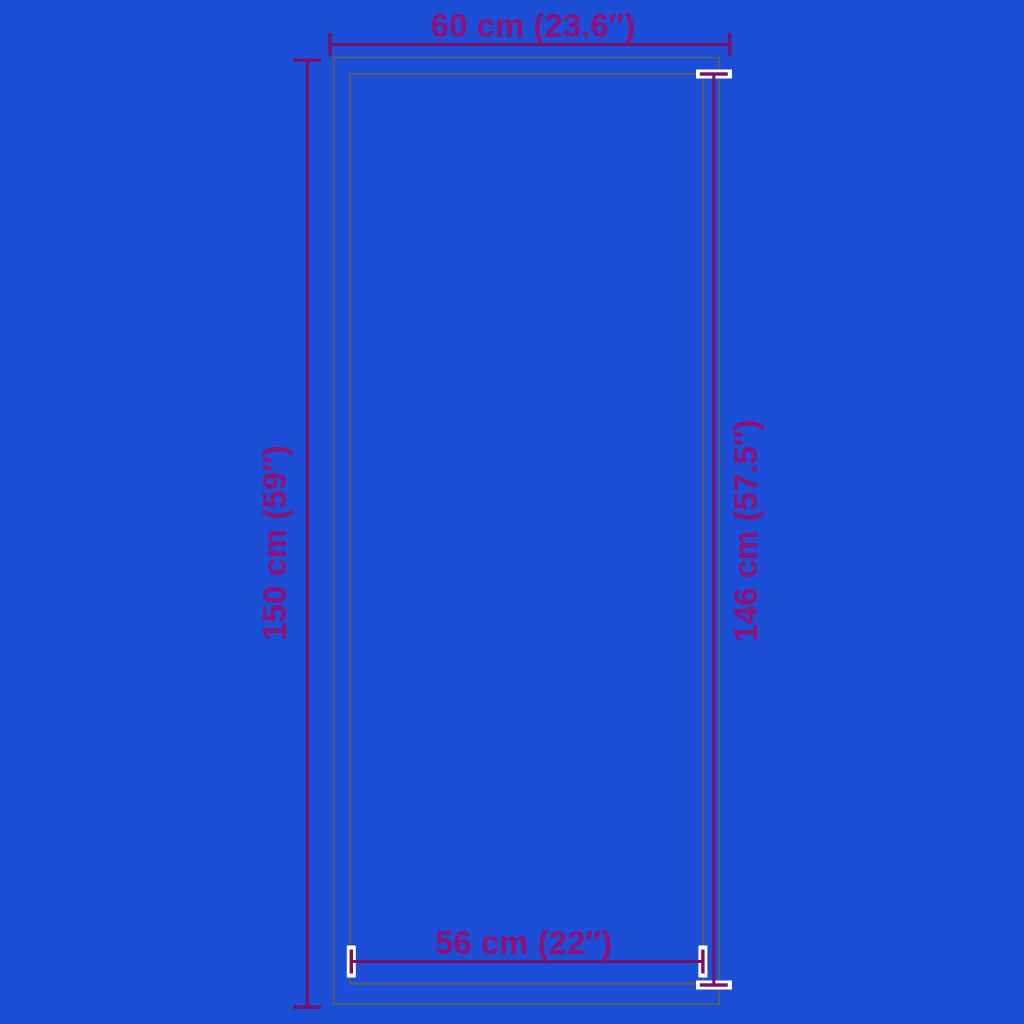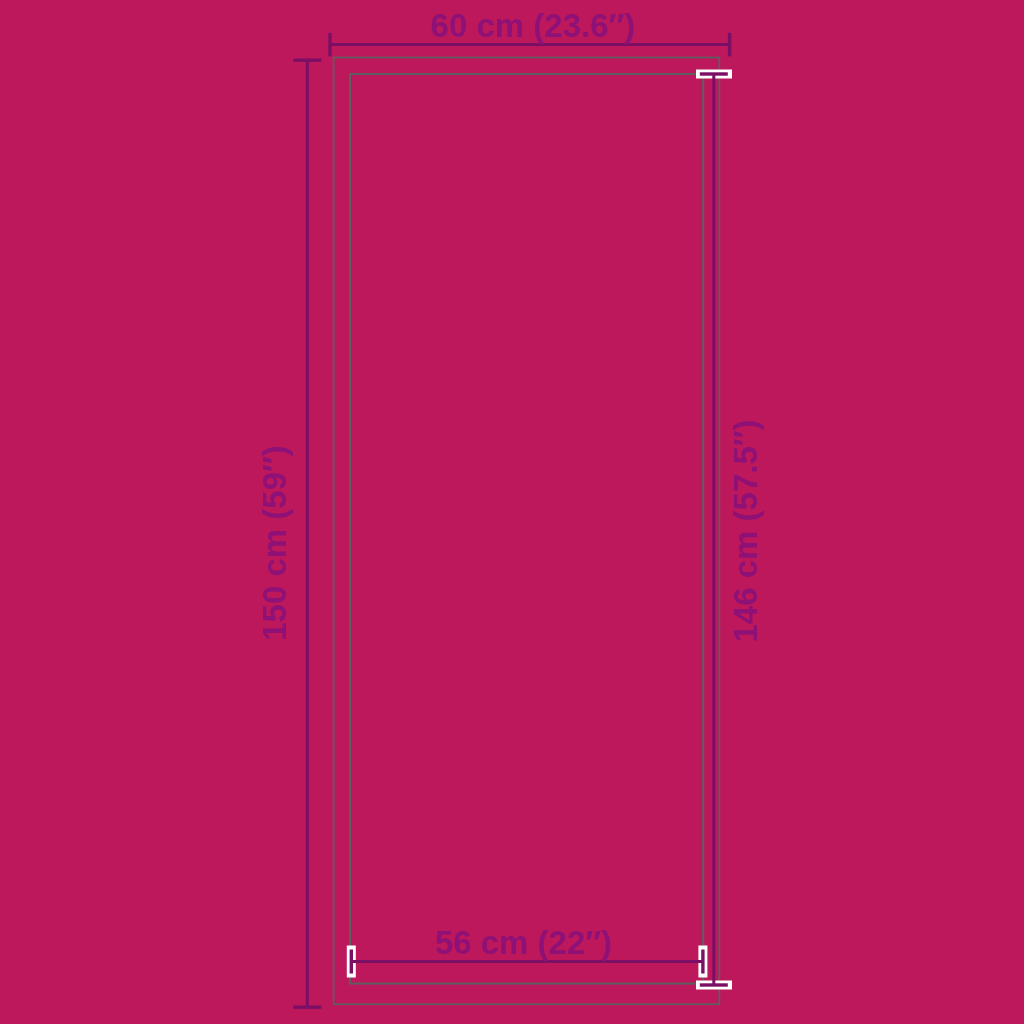--- a/index.html
+++ b/index.html
@@ -1,16 +1,16 @@
 <!DOCTYPE html>
 <html><head>
 <meta charset="utf-8">
 <style>
   html,body{margin:0;padding:0;background:#ffffff;}
-  .wrap{width:1024px;height:1024px;position:relative;background:#be185d;overflow:hidden;}
+  .wrap{width:1024px;height:1024px;position:relative;background:#1d4ed8;overflow:hidden;}
   text{font-family:"Liberation Sans",sans-serif;font-weight:bold;font-size:33px;fill:#8d1176;}
 </style>
 </head>
 <body>
 
 <div class="wrap">
 <svg width="1024" height="1024" viewBox="0 0 1024 1024" xmlns="http://www.w3.org/2000/svg">
 
   <rect x="333.6" y="57.5" width="385.7" height="946.7" fill="none" stroke="#5d5e60" stroke-width="1.7"></rect>
 

